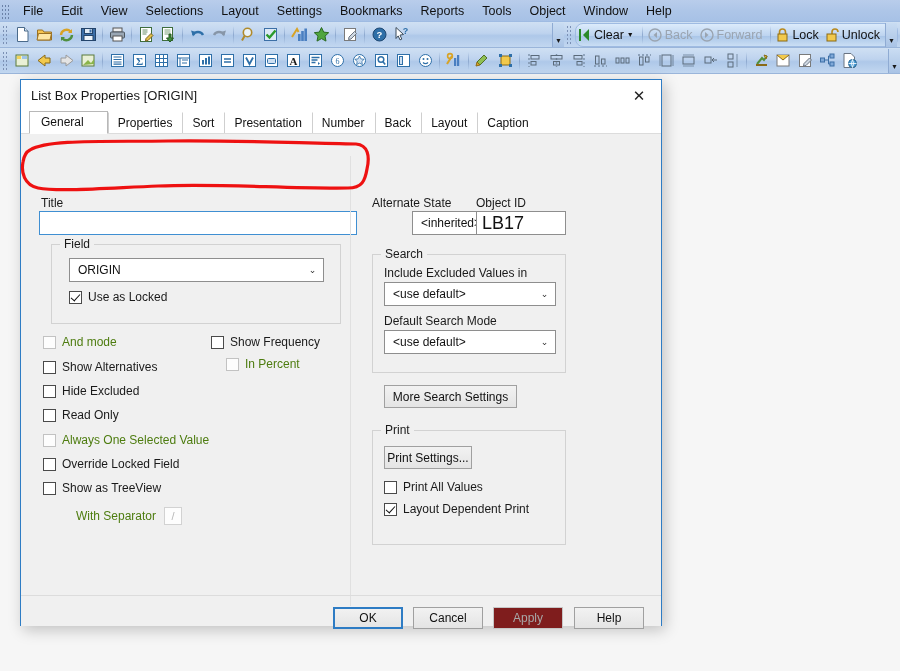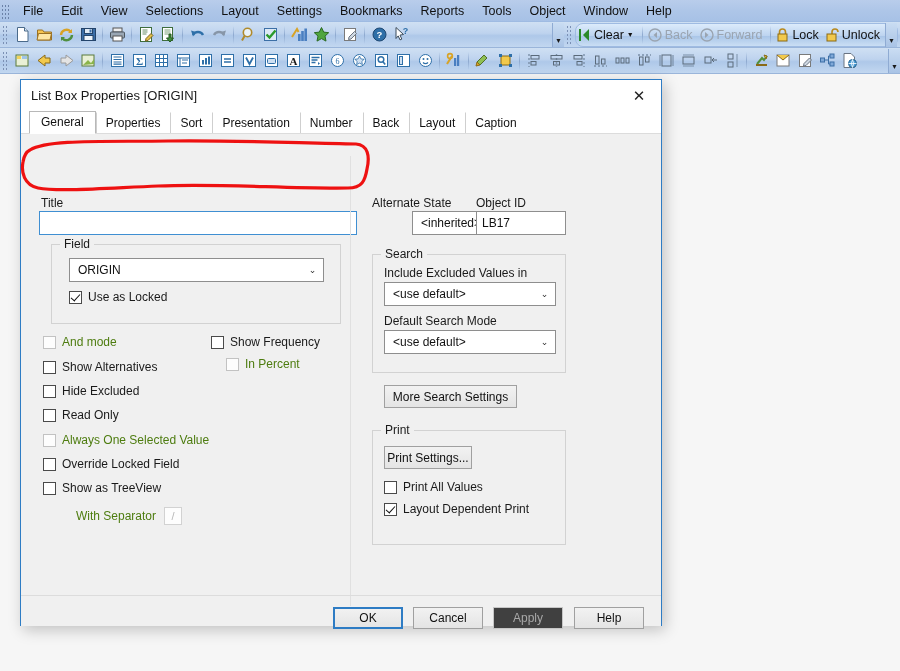--- a/index.html
+++ b/index.html
@@ -94,35 +94,35 @@
     height: 1px; background: #dcdcdc;
   }
   .tab {
     font-size: 12px; color: #111; padding: 3px 9px 4px 9px;
     border: 1px solid transparent; border-bottom: none; position: relative;
     background: #ffffff; white-space: nowrap;
   }
   .tab + .tab { border-left: 1px solid #cfcfcf; }
   .tab.active {
     border: 1px solid #b8b8b8; border-bottom: 1px solid #fff;
-    background: #ffffff; z-index: 2; padding-left: 11px; padding-right: 11px;
+    background: #ffffff; z-index: 2; padding-left: 11px; padding-right: 23px;
   }
 
   .dlg-body { position: relative; height: 492px; background: #f0f0f0; padding: 0; }
 
   .lbl { font-size: 12px; color: #1a1a1a; }
   .lbl.dim { color: #4d7c0f; }
 
   .txtinput {
     background: #fff; border: 1px solid #3f8fd2; height: 24px;
     display: flex; align-items: center; font-size: 12px; color: #111; padding: 0 4px;
   }
   .plaininput {
     background: #fff; border: 1px solid #8e8e8e; height: 24px;
-    display: flex; align-items: center; font-size: 12px; color: #111; padding: 0 5px;
+    display: flex; align-items: center; font-size: 18px; color: #111; padding: 0 5px;
   }
   .combo {
     background: #fff; border: 1px solid #8e8e8e; height: 24px;
     display: flex; align-items: center; padding: 0 2px 0 8px;
     font-size: 12px; color: #111; position: relative;
   }
   .combo .cv { flex: 1; }
   .combo .arrow {
     width: 17px; text-align: center; color: #303030; font-size: 9px;
   }
@@ -143,21 +143,21 @@
     content: ""; position: absolute; left: 3px; top: 0px;
     width: 4px; height: 8px; border: solid #111; border-width: 0 1.6px 1.6px 0;
     transform: rotate(42deg);
   }
   .btn {
     background: linear-gradient(to bottom,#f2f2f2,#e4e4e4);
     border: 1px solid #a0a0a0; font-size: 12px; color: #111;
     display: flex; align-items: center; justify-content: center;
     height: 23px; cursor: default;
   }
-  .btn.disabled { color: #a8a8a8; background: #404040; border-color: #c6c6c6; }
+  .btn.disabled { color: #a8a8a8; background: #7f1d1d; border-color: #c6c6c6; }
   .btn.default {
     border: 1px solid #2e7cc4; outline: 1px solid #2e7cc4; outline-offset: -2px;
   }
   .sep-line { position: absolute; left: 0; right: 0; height: 1px; background: #dcdcdc; }
 
   .annot {
     position: absolute; left: 18px; top: 136px; width: 360px; height: 62px;
     pointer-events: none;
   }
 </style>

